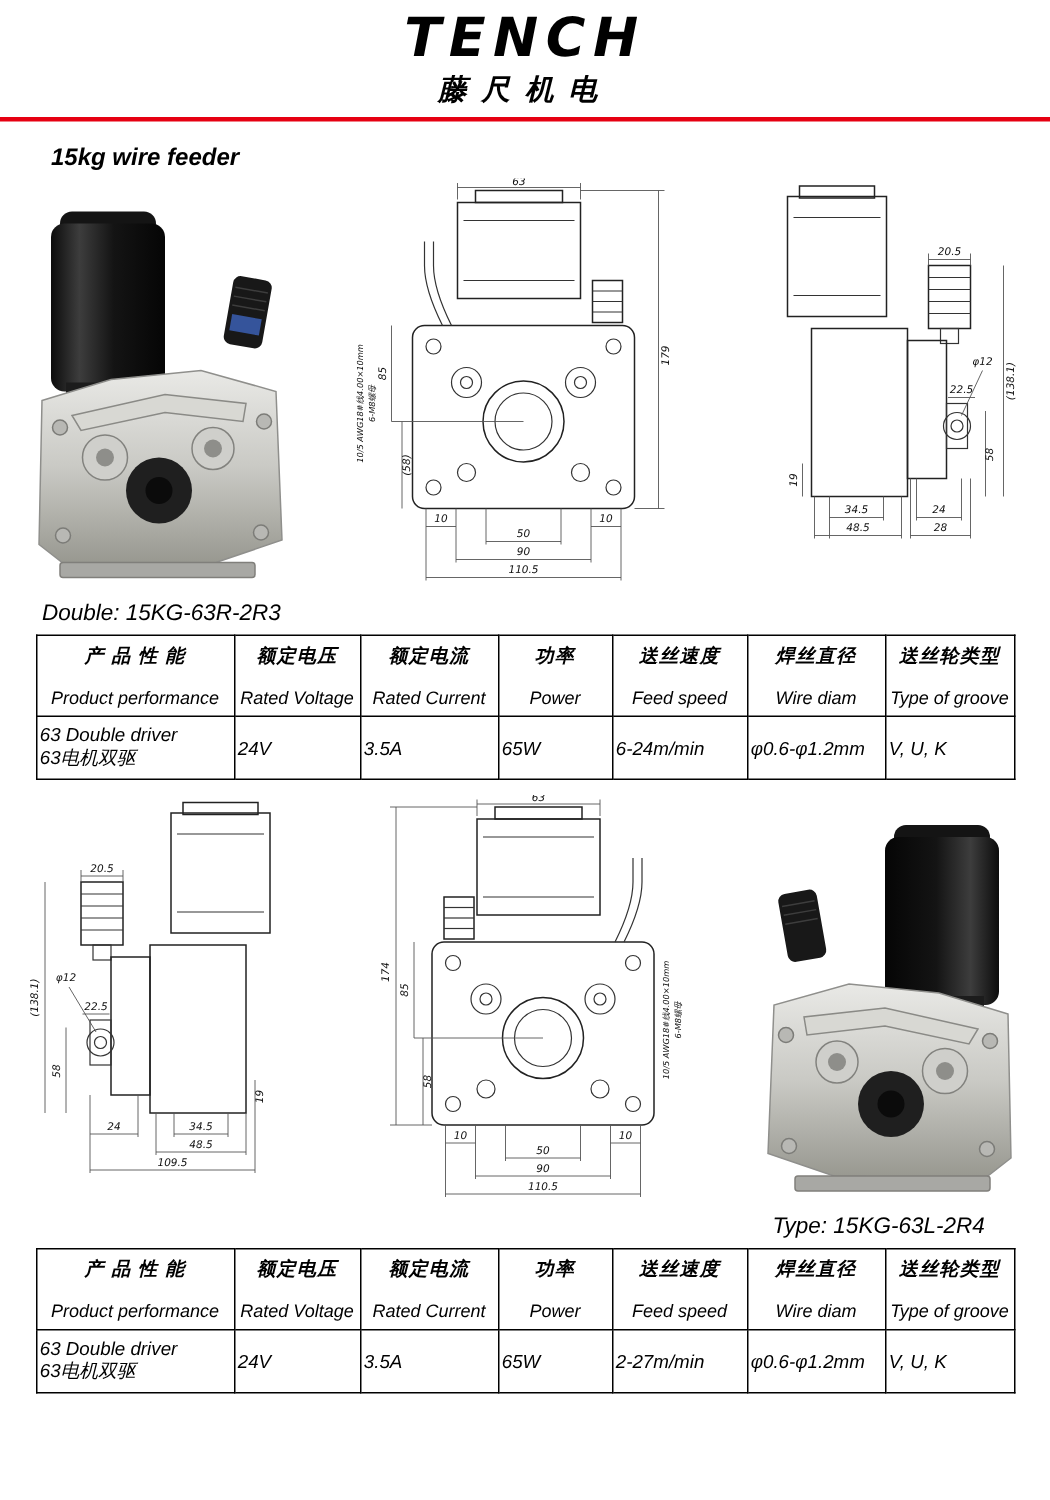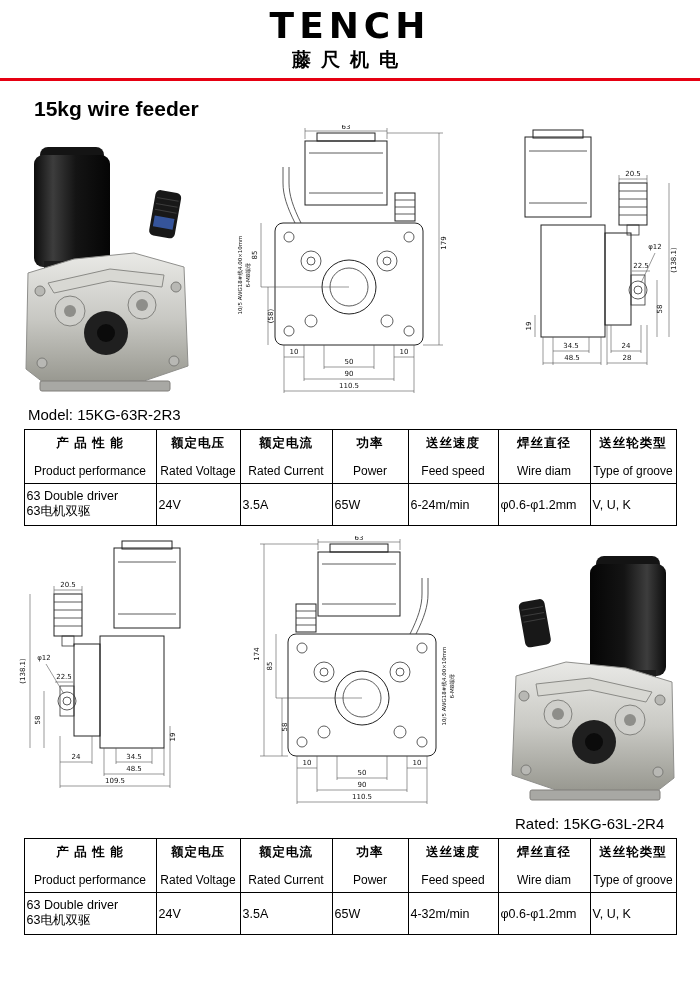--- a/index.html
+++ b/index.html
@@ -1,32 +1,32 @@
 <!DOCTYPE html>
 <html><head>
 <meta charset="utf-8">
 <style>
   * { box-sizing: border-box; margin: 0; padding: 0; }
   html, body { background: #ffffff; }
   body {
     width: 700px; height: 1000px; overflow: hidden;
     font-family: "Liberation Sans", sans-serif; color: #000;
   }
-  .page { width: 700px; height: 856px; position: relative; }
+  .page { width: 700px; height: 856px; position: relative; font-style: italic; }
 
   
   .header { text-align: center; padding-top: 8px; }
   .logo-main {
     font-size: 36px; font-weight: 900; letter-spacing: 5px; line-height: 1;
     font-family: "DejaVu Sans", sans-serif;
   }
   .logo-sub { font-size: 19px; font-weight: bold; letter-spacing: 10px; margin-top: 3px; }
   .red-line { height: 3px; background: #e60012; margin-top: 5px; }
 
-  .page-title { font-size: 21px; font-weight: bold; margin: 16px 0 4px 34px; }
+  .page-title { font-size: 16px; font-weight: bold; margin: 16px 0 4px 34px; }
 
   
   .fig-row { display: flex; justify-content: space-between; align-items: flex-start; padding: 0 14px; min-height: 296px; }
   .fig-col { display: flex; flex-direction: column; }
   .model-label { font-size: 15px; margin: 10px 0 0 14px; white-space: nowrap; }
 
   
   .spec { width: 652px; margin: 6px auto 10px auto; border-collapse: collapse; table-layout: fixed; }
   .spec th, .spec td { border: 1px solid #000; vertical-align: middle; padding: 5px 2px; }
   .zh { font-size: 12.5px; font-weight: bold; letter-spacing: 1px; }
@@ -92,21 +92,21 @@
           <circle cx="128" cy="164" r="6" fill="#8e8e8a"></circle>
           <circle cx="92" cy="192" r="22" fill="#1f1f1f"></circle>
           <circle cx="92" cy="192" r="9" fill="#0b0b0b"></circle>
           <circle cx="26" cy="150" r="5" fill="#b8b8b4" stroke="#7c7c78"></circle>
           <circle cx="162" cy="146" r="5" fill="#b8b8b4" stroke="#7c7c78"></circle>
           <circle cx="28" cy="222" r="5" fill="#b8b8b4" stroke="#7c7c78"></circle>
           <circle cx="160" cy="220" r="5" fill="#b8b8b4" stroke="#7c7c78"></circle>
           <rect x="26" y="240" width="130" height="10" rx="2" fill="#a8a8a4" stroke="#807f7b"></rect>
         </g>
       </svg>
-      <div class="model-label">Model: 15KG-63R-2R3</div>
+      <div class="model-label">Double: 15KG-63R-2R3</div>
     </div>
 
     <svg width="220" height="290" viewBox="0 0 220 290">
       <g>
         <rect class="out" x="82" y="8" width="58" height="8"></rect>
         <rect class="out" x="70" y="16" width="82" height="64"></rect>
         <line class="out2" x1="74" y1="28" x2="148" y2="28"></line>
         <line class="out2" x1="74" y1="68" x2="148" y2="68"></line>
         <rect class="out" x="40" y="98" width="148" height="122" rx="8"></rect>
         <circle class="out" cx="114" cy="162" r="27"></circle>
@@ -425,21 +425,21 @@
             <circle cx="92" cy="192" r="22" fill="#1f1f1f"></circle>
             <circle cx="92" cy="192" r="9" fill="#0b0b0b"></circle>
             <circle cx="26" cy="150" r="5" fill="#b8b8b4" stroke="#7c7c78"></circle>
             <circle cx="162" cy="146" r="5" fill="#b8b8b4" stroke="#7c7c78"></circle>
             <circle cx="28" cy="222" r="5" fill="#b8b8b4" stroke="#7c7c78"></circle>
             <circle cx="160" cy="220" r="5" fill="#b8b8b4" stroke="#7c7c78"></circle>
             <rect x="26" y="240" width="130" height="10" rx="2" fill="#a8a8a4" stroke="#807f7b"></rect>
           </g>
         </g>
       </svg>
-      <div class="model-label">Rated: 15KG-63L-2R4</div>
+      <div class="model-label">Type: 15KG-63L-2R4</div>
     </div>
   </div>
 
   <table class="spec">
     <colgroup>
       <col style="width:132px">
         <col style="width:84px">
         <col style="width:92px">
         <col style="width:76px">
       <col style="width:90px">
@@ -480,20 +480,20 @@
     </thead>
     <tbody>
       <tr>
         <td>
             <div class="val">63 Double driver</div>
             <div class="val">63电机双驱</div>
           </td>
         <td class="val">24V</td>
         <td class="val">3.5A</td>
         <td class="val">65W</td>
-        <td class="val">4-32m/min</td>
+        <td class="val">2-27m/min</td>
         <td class="val">φ0.6-φ1.2mm</td>
         <td class="val">V, U, K</td>
       </tr>
     </tbody>
   </table>
 
 </div>
 
 </body></html>

